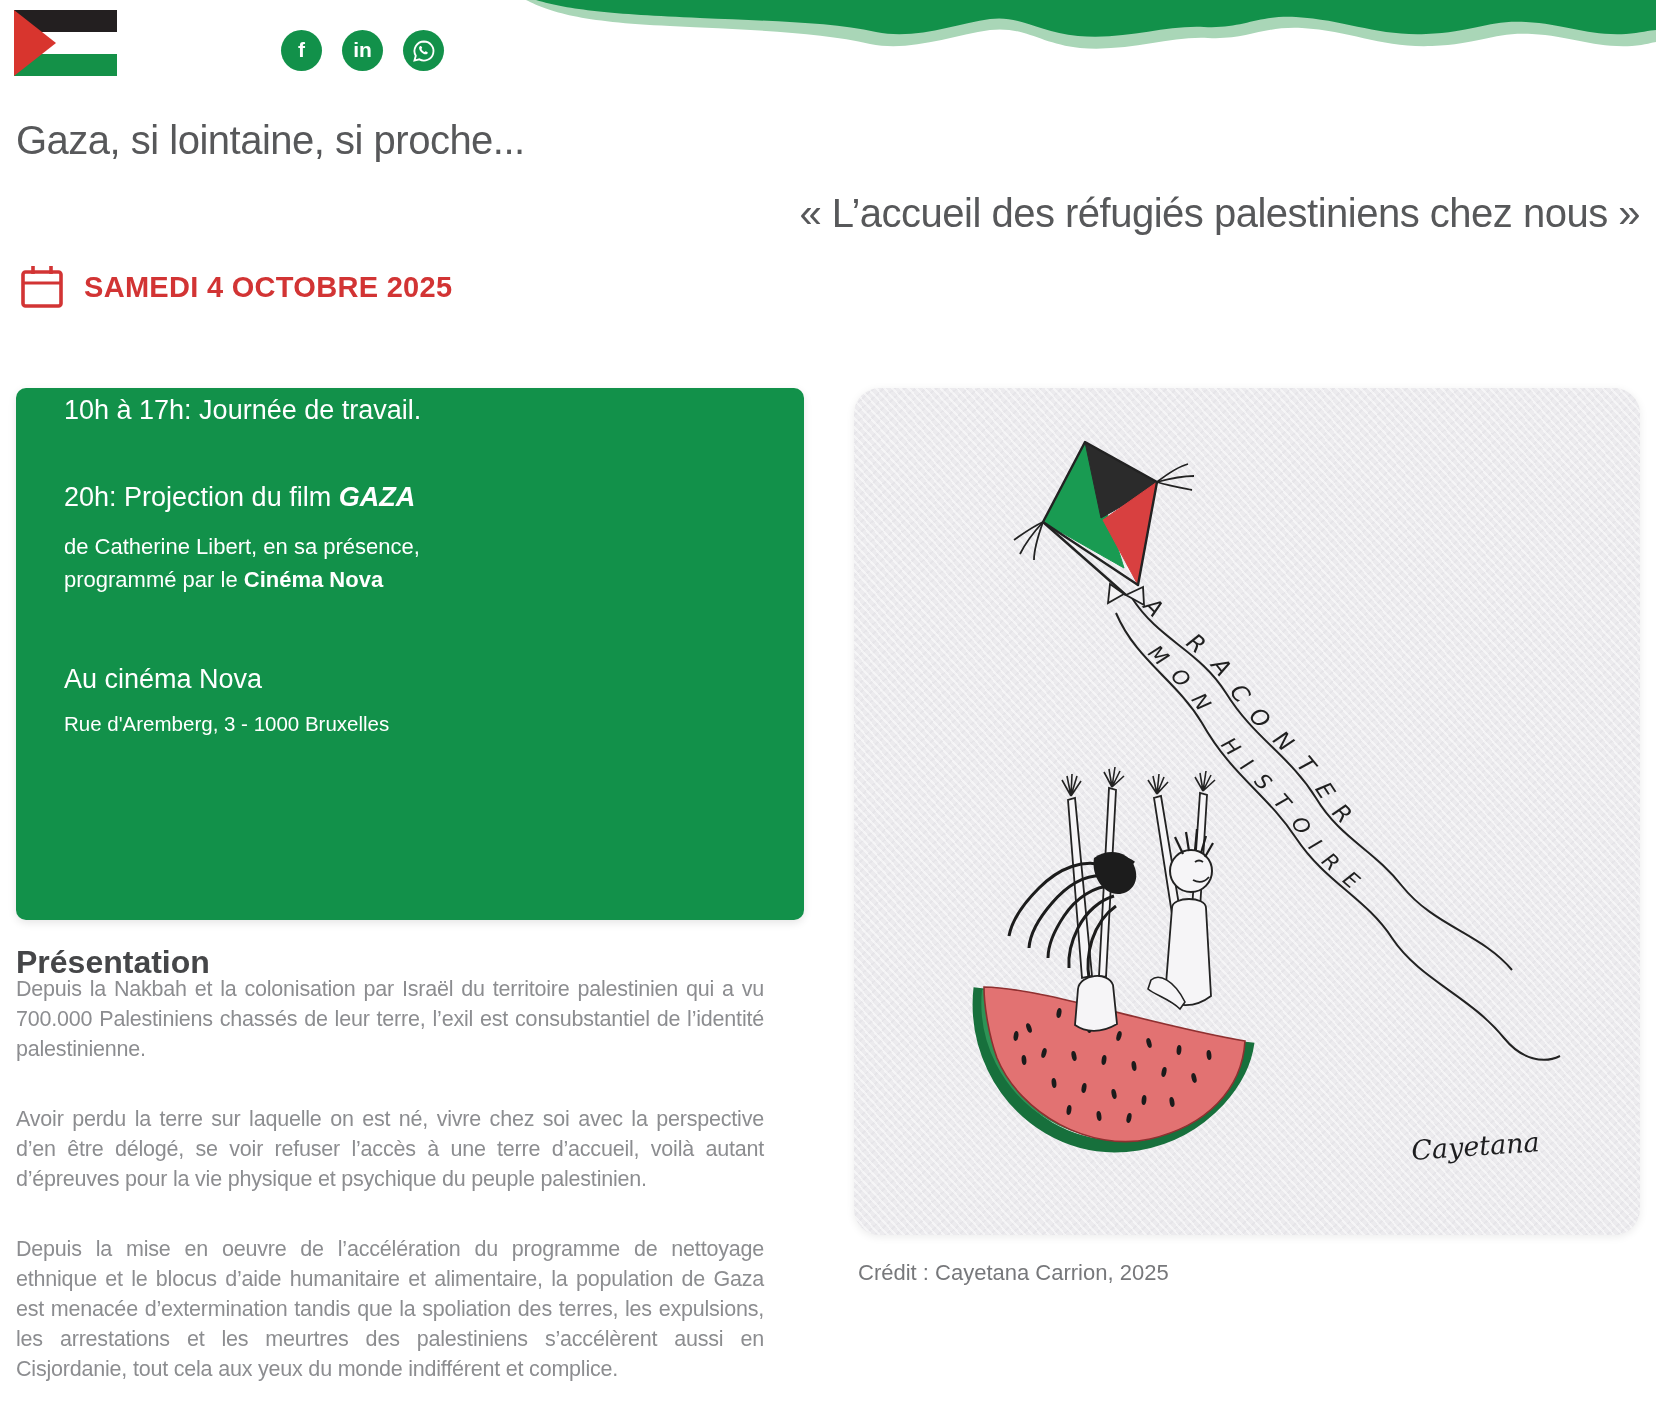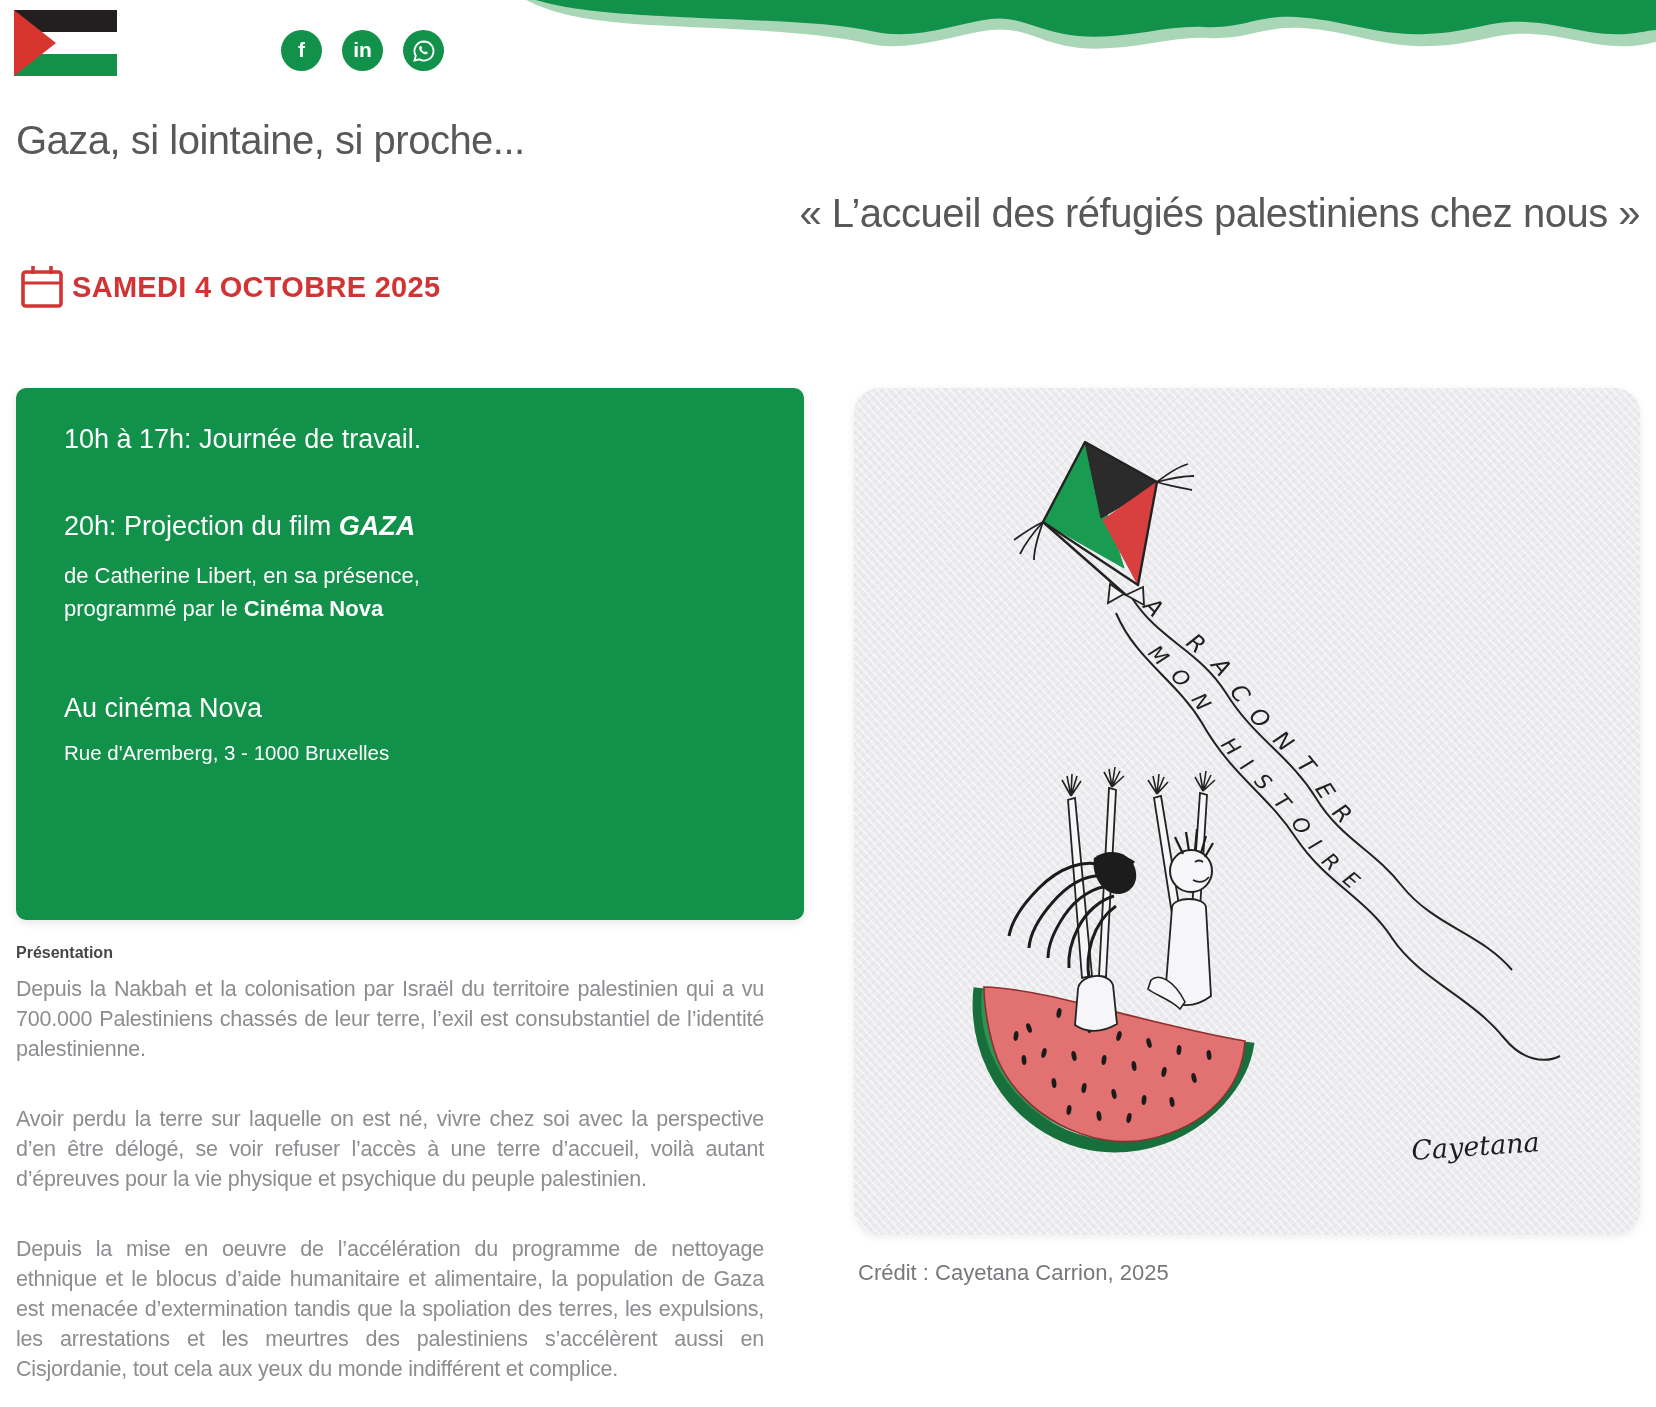--- a/index.html
+++ b/index.html
@@ -21,35 +21,35 @@
   .social{position:absolute;left:281px;top:30px;display:flex;gap:20px;}
   .soc{width:41px;height:41px;border-radius:50%;background:var(--green);color:#fff;
        display:flex;align-items:center;justify-content:center;cursor:pointer;}
   .soc .glyph{font-weight:700;font-size:21px;line-height:1;transform:translateY(-1px);}
   
   .title{position:absolute;left:16px;top:118px;width:1624px;color:var(--title-gray);
          font-size:40px;font-weight:400;letter-spacing:-0.5px;}
   .title .l1{display:block;text-align:left;}
   .title .l2{display:block;text-align:right;margin-top:28px;}
   
-  .daterow{position:absolute;left:20px;top:264px;display:flex;align-items:center;gap:8px;}
+  .daterow{position:absolute;left:20px;top:264px;display:flex;align-items:center;gap:20px;}
   .datetext{color:var(--red);font-weight:700;font-size:29px;letter-spacing:0.3px;}
   
   .card{position:absolute;left:16px;top:388px;width:788px;height:532px;background:var(--green);
-        border-radius:10px;color:#fff;padding:36px 40px 0 48px;box-shadow:0 3px 8px rgba(0,0,0,.10);}
+        border-radius:10px;color:#fff;padding:7px 40px 0 48px;box-shadow:0 3px 8px rgba(0,0,0,.10);}
   .card .big{font-size:27px;font-weight:400;}
   .card .mid{font-size:22px;font-weight:400;}
   .card .sm{font-size:20.5px;font-weight:400;}
   .card .mt-a{margin-top:28px;} .card .mt-b{margin-top:56px;} .card .mt-c{margin-top:17px;}
   .card .mt-d{margin-top:68px;} .card .lh{line-height:33px;}
   .card a{color:#fff;text-decoration:underline;text-underline-offset:4px;cursor:pointer;}
   .card em{font-style:italic;font-weight:700;}
   .card strong{font-weight:700;}
   
-  .pres-h{position:absolute;left:16px;top:944px;font-size:16px;font-weight:700;color:var(--heading-gray);}
+  .pres-h{position:absolute;left:16px;top:944px;font-size:32px;font-weight:700;color:var(--heading-gray);}
   .paras{position:absolute;left:16px;top:974px;width:748px;font-size:21.5px;line-height:30px;
          color:var(--body-gray);text-align:justify;letter-spacing:-0.2px;}
   .paras p + p{margin-top:40px;}
   
   .art{position:absolute;left:854px;top:388px;width:786px;height:847px;border-radius:26px;
        background:var(--paper);overflow:hidden;box-shadow:0 2px 8px rgba(0,0,0,.08);
        background-image:
          repeating-linear-gradient(48deg, rgba(255,255,255,.5) 0 2px, rgba(0,0,0,0) 2px 6px),
          repeating-linear-gradient(-42deg, rgba(120,120,140,.05) 0 2px, rgba(0,0,0,0) 2px 7px);}
   .art svg{display:block;width:100%;height:100%;}

